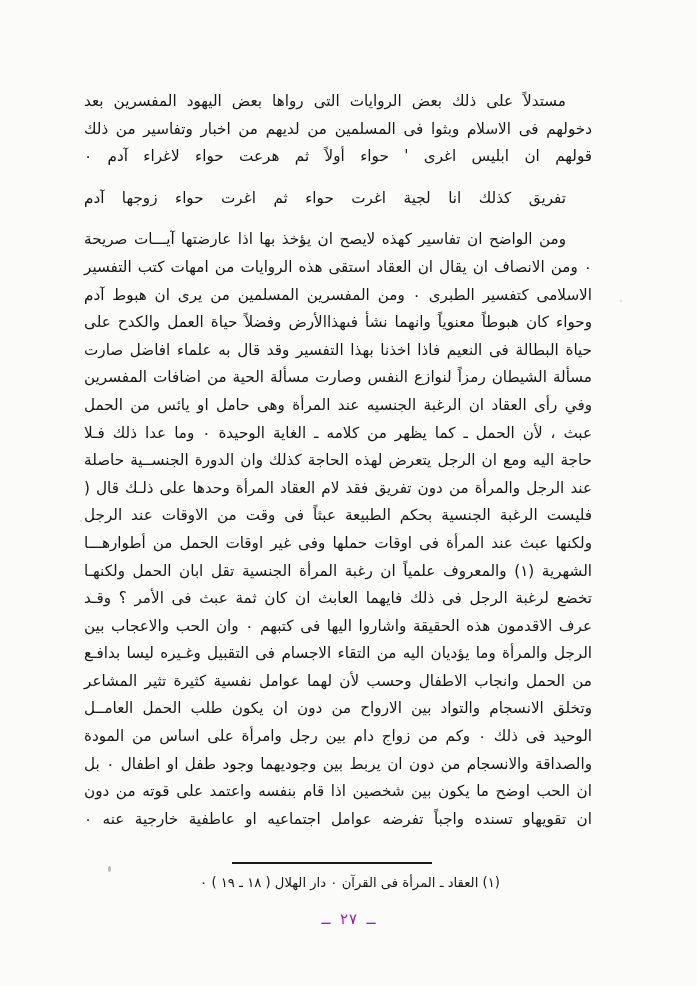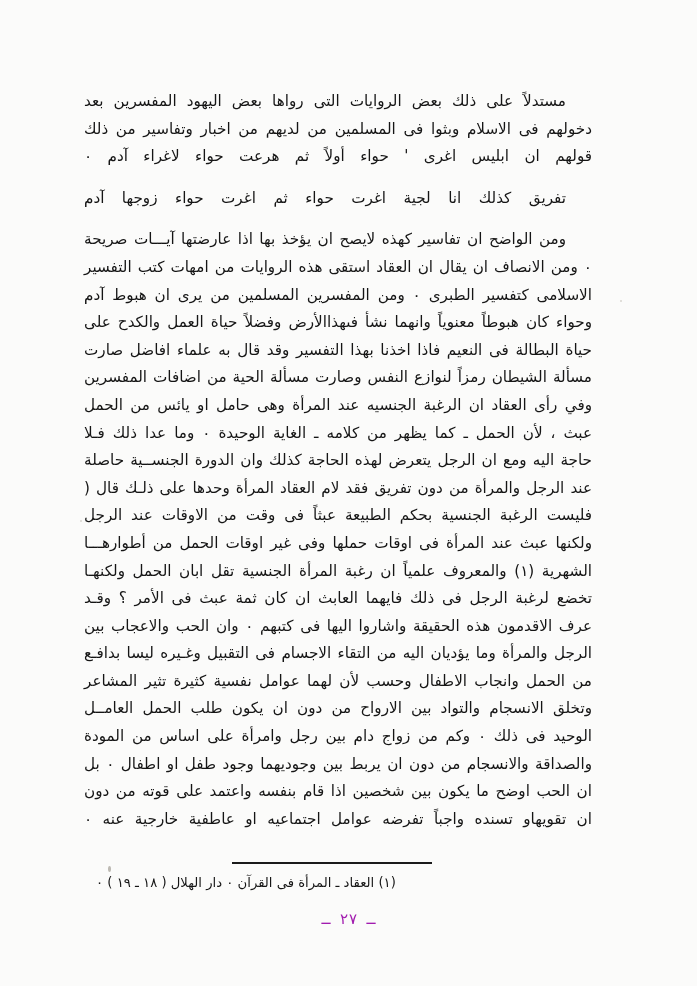--- a/index.html
+++ b/index.html
@@ -51,21 +51,21 @@
     width: 200px;
     height: 2px;
     background: #1a1a1a;
   }
   .footnote {
     position: absolute;
     top: 872px;
     left: 96px;
     width: 508px;
     direction: rtl;
-    text-align: left;
+    text-align: center;
     font-size: 13.2px;
     line-height: 22px;
     color: #151515;
   }
   .page-number {
     position: absolute;
     top: 910px;
     left: 0;
     width: 697px;
     text-align: center;

